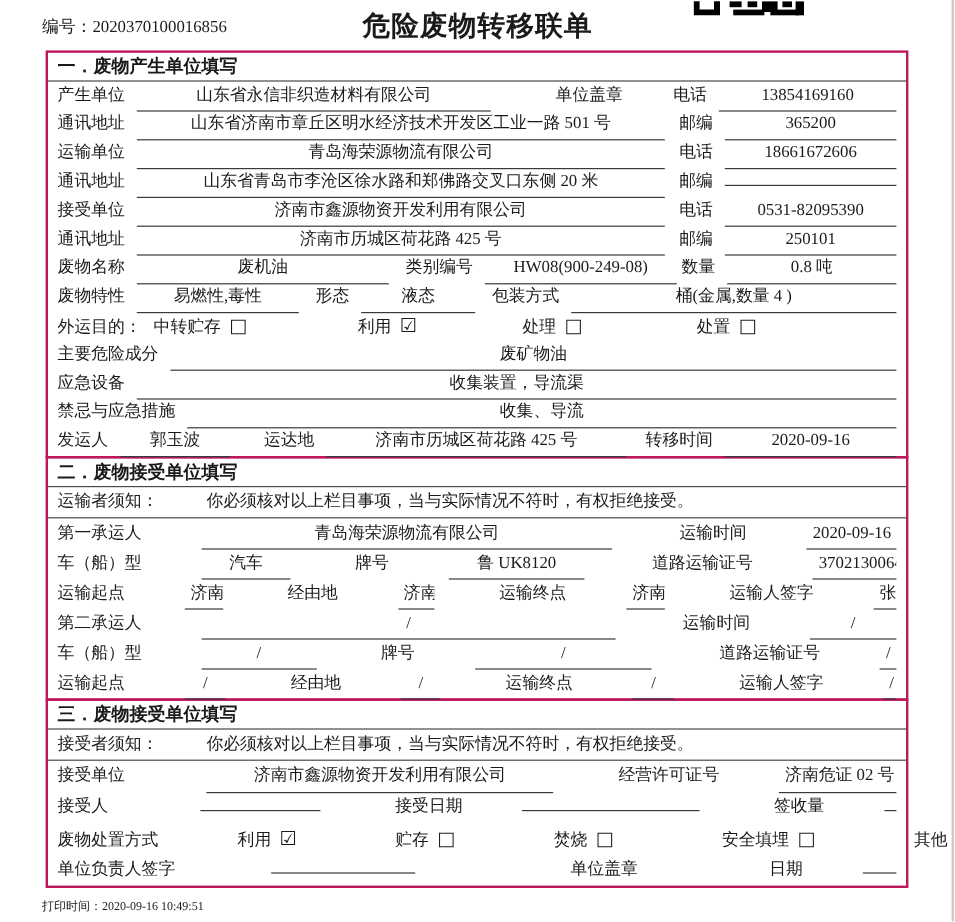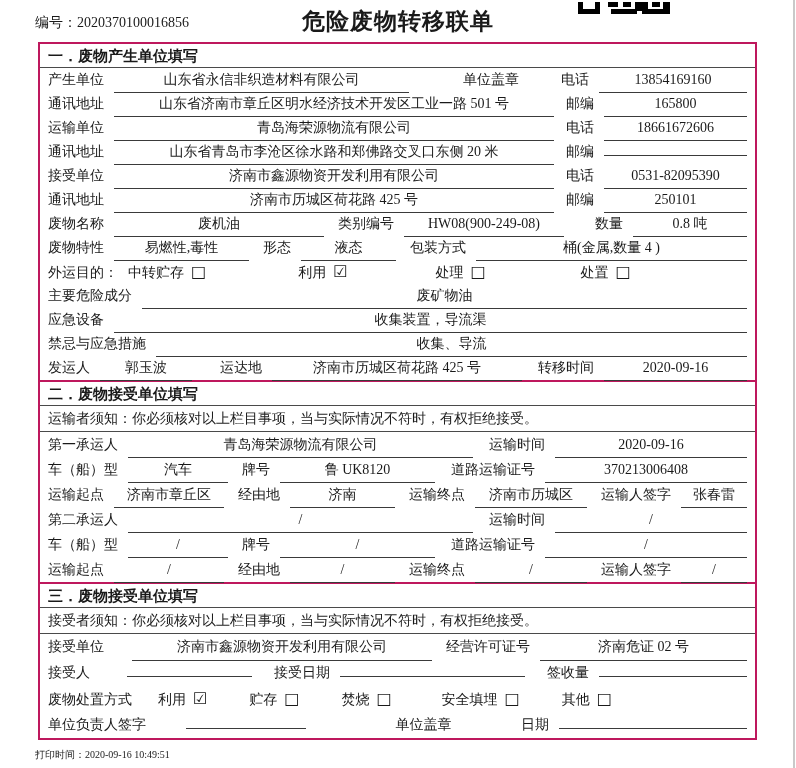--- a/index.html
+++ b/index.html
@@ -18,21 +18,21 @@
   .qr { position:absolute; left:578px; top:0; }
   
   .form { position:absolute; left:38px; top:42px; width:719px; box-sizing:border-box; }
   .sec { border:2px solid #be185d; box-sizing:border-box; }
   .sec + .sec { margin-top:-2px; }
   .sec-title {
     font-family:"Liberation Sans","DejaVu Sans",sans-serif; font-weight:bold; font-size:15px;
     padding:2px 8px 2px 8px; border-bottom:1px solid #4a4a4a; line-height:19px;
   }
   .row { display:flex; align-items:baseline; padding:0 8px; height:24px; line-height:24px; font-size:14px; white-space:nowrap; }
-  .sec2 .row, .sec3 .row { height:25px; line-height:25px; }
+  .sec2 .row, .sec3 .row { height:25px; line-height:25px;gap:40px; }
   .row-notice { height:30px; line-height:30px; border-bottom:1px solid #4a4a4a; }
   .sec3 .row-tall { height:26px; line-height:26px; }
   .lbl { white-space:nowrap; margin-right:10px; }
   .val { border-bottom:1px solid #3a3a3a; padding:0 5px; box-sizing:border-box; overflow:hidden;text-align:center; }
   .val.c { text-align:center; }
   .plainlbl { white-space:nowrap;text-align:center; }
   .flex1 { flex:1 1 auto; }
   .opt { white-space:nowrap; }
   .box { font-family:"DejaVu Sans",sans-serif; font-size:16px; margin-left:7px; }
   
@@ -72,21 +72,21 @@
       <span class="val" style="width:295px;">山东省永信非织造材料有限公司</span>
       <span class="plainlbl" style="width:140px; margin-left:12px;">单位盖章</span>
       <span class="lbl">电话</span>
       <span class="val flex1">13854169160</span>
     </div>
 
     <div class="row">
       <span class="lbl">通讯地址</span>
       <span class="val" style="width:440px;">山东省济南市章丘区明水经济技术开发区工业一路 501 号</span>
       <span class="lbl" style="margin-left:12px;">邮编</span>
-      <span class="val flex1">165800</span>
+      <span class="val flex1">365200</span>
     </div>
 
     <div class="row">
       <span class="lbl">运输单位</span>
       <span class="val" style="width:440px;">青岛海荣源物流有限公司</span>
       <span class="lbl" style="margin-left:12px;">电话</span>
       <span class="val flex1">18661672606</span>
     </div>
 
     <div class="row">
@@ -108,21 +108,21 @@
       <span class="val" style="width:440px;">济南市历城区荷花路 425 号</span>
       <span class="lbl" style="margin-left:12px;">邮编</span>
       <span class="val flex1">250101</span>
     </div>
 
     <div class="row">
       <span class="lbl">废物名称</span>
       <span class="val" style="width:210px;">废机油</span>
       <span class="lbl" style="margin-left:14px;">类别编号</span>
       <span class="val c" style="width:160px;">HW08(900-249-08)</span>
-      <span class="lbl" style="margin-left:31px;">数量</span>
+      <span class="lbl" style="margin-left:4px;">数量</span>
       <span class="val flex1">0.8 吨</span>
     </div>
 
     <div class="row">
       <span class="lbl">废物特性</span>
       <span class="val" style="width:135px;">易燃性,毒性</span>
       <span class="lbl" style="margin-left:14px;">形态</span>
       <span class="val" style="width:95px;">液态</span>
       <span class="lbl" style="margin-left:14px;">包装方式</span>
       <span class="val flex1">桶(金属,数量 4 )</span>

